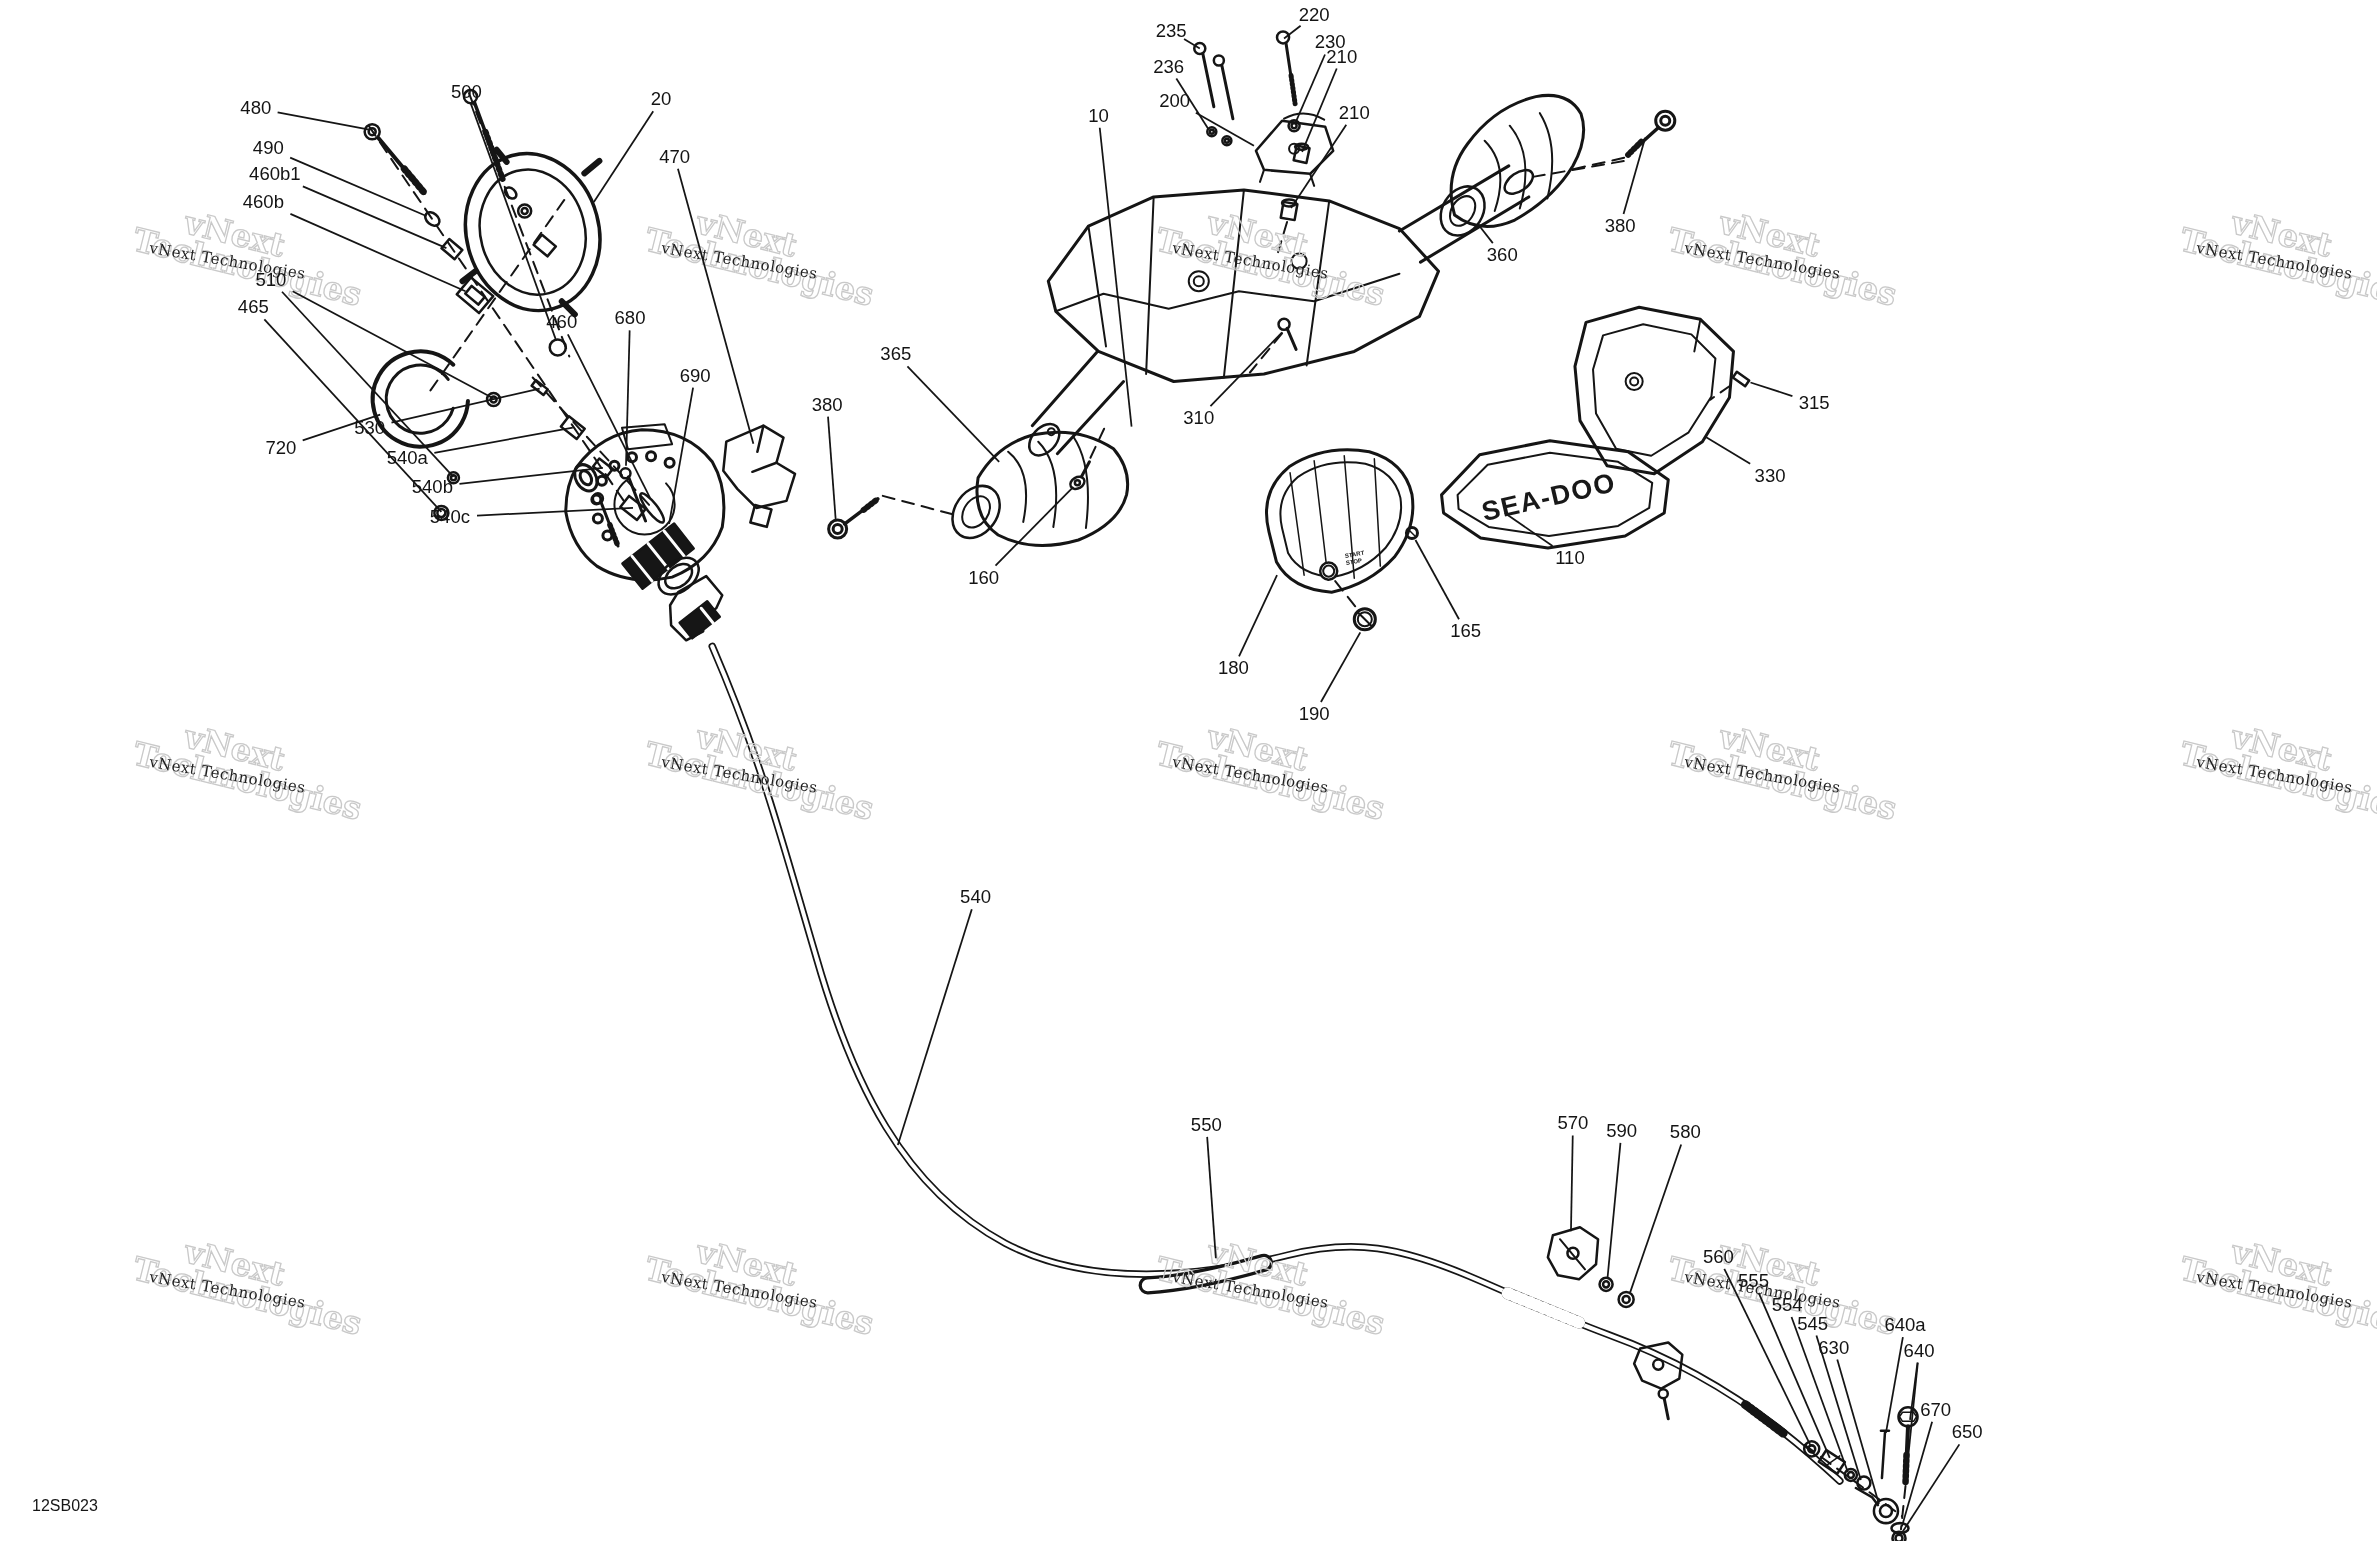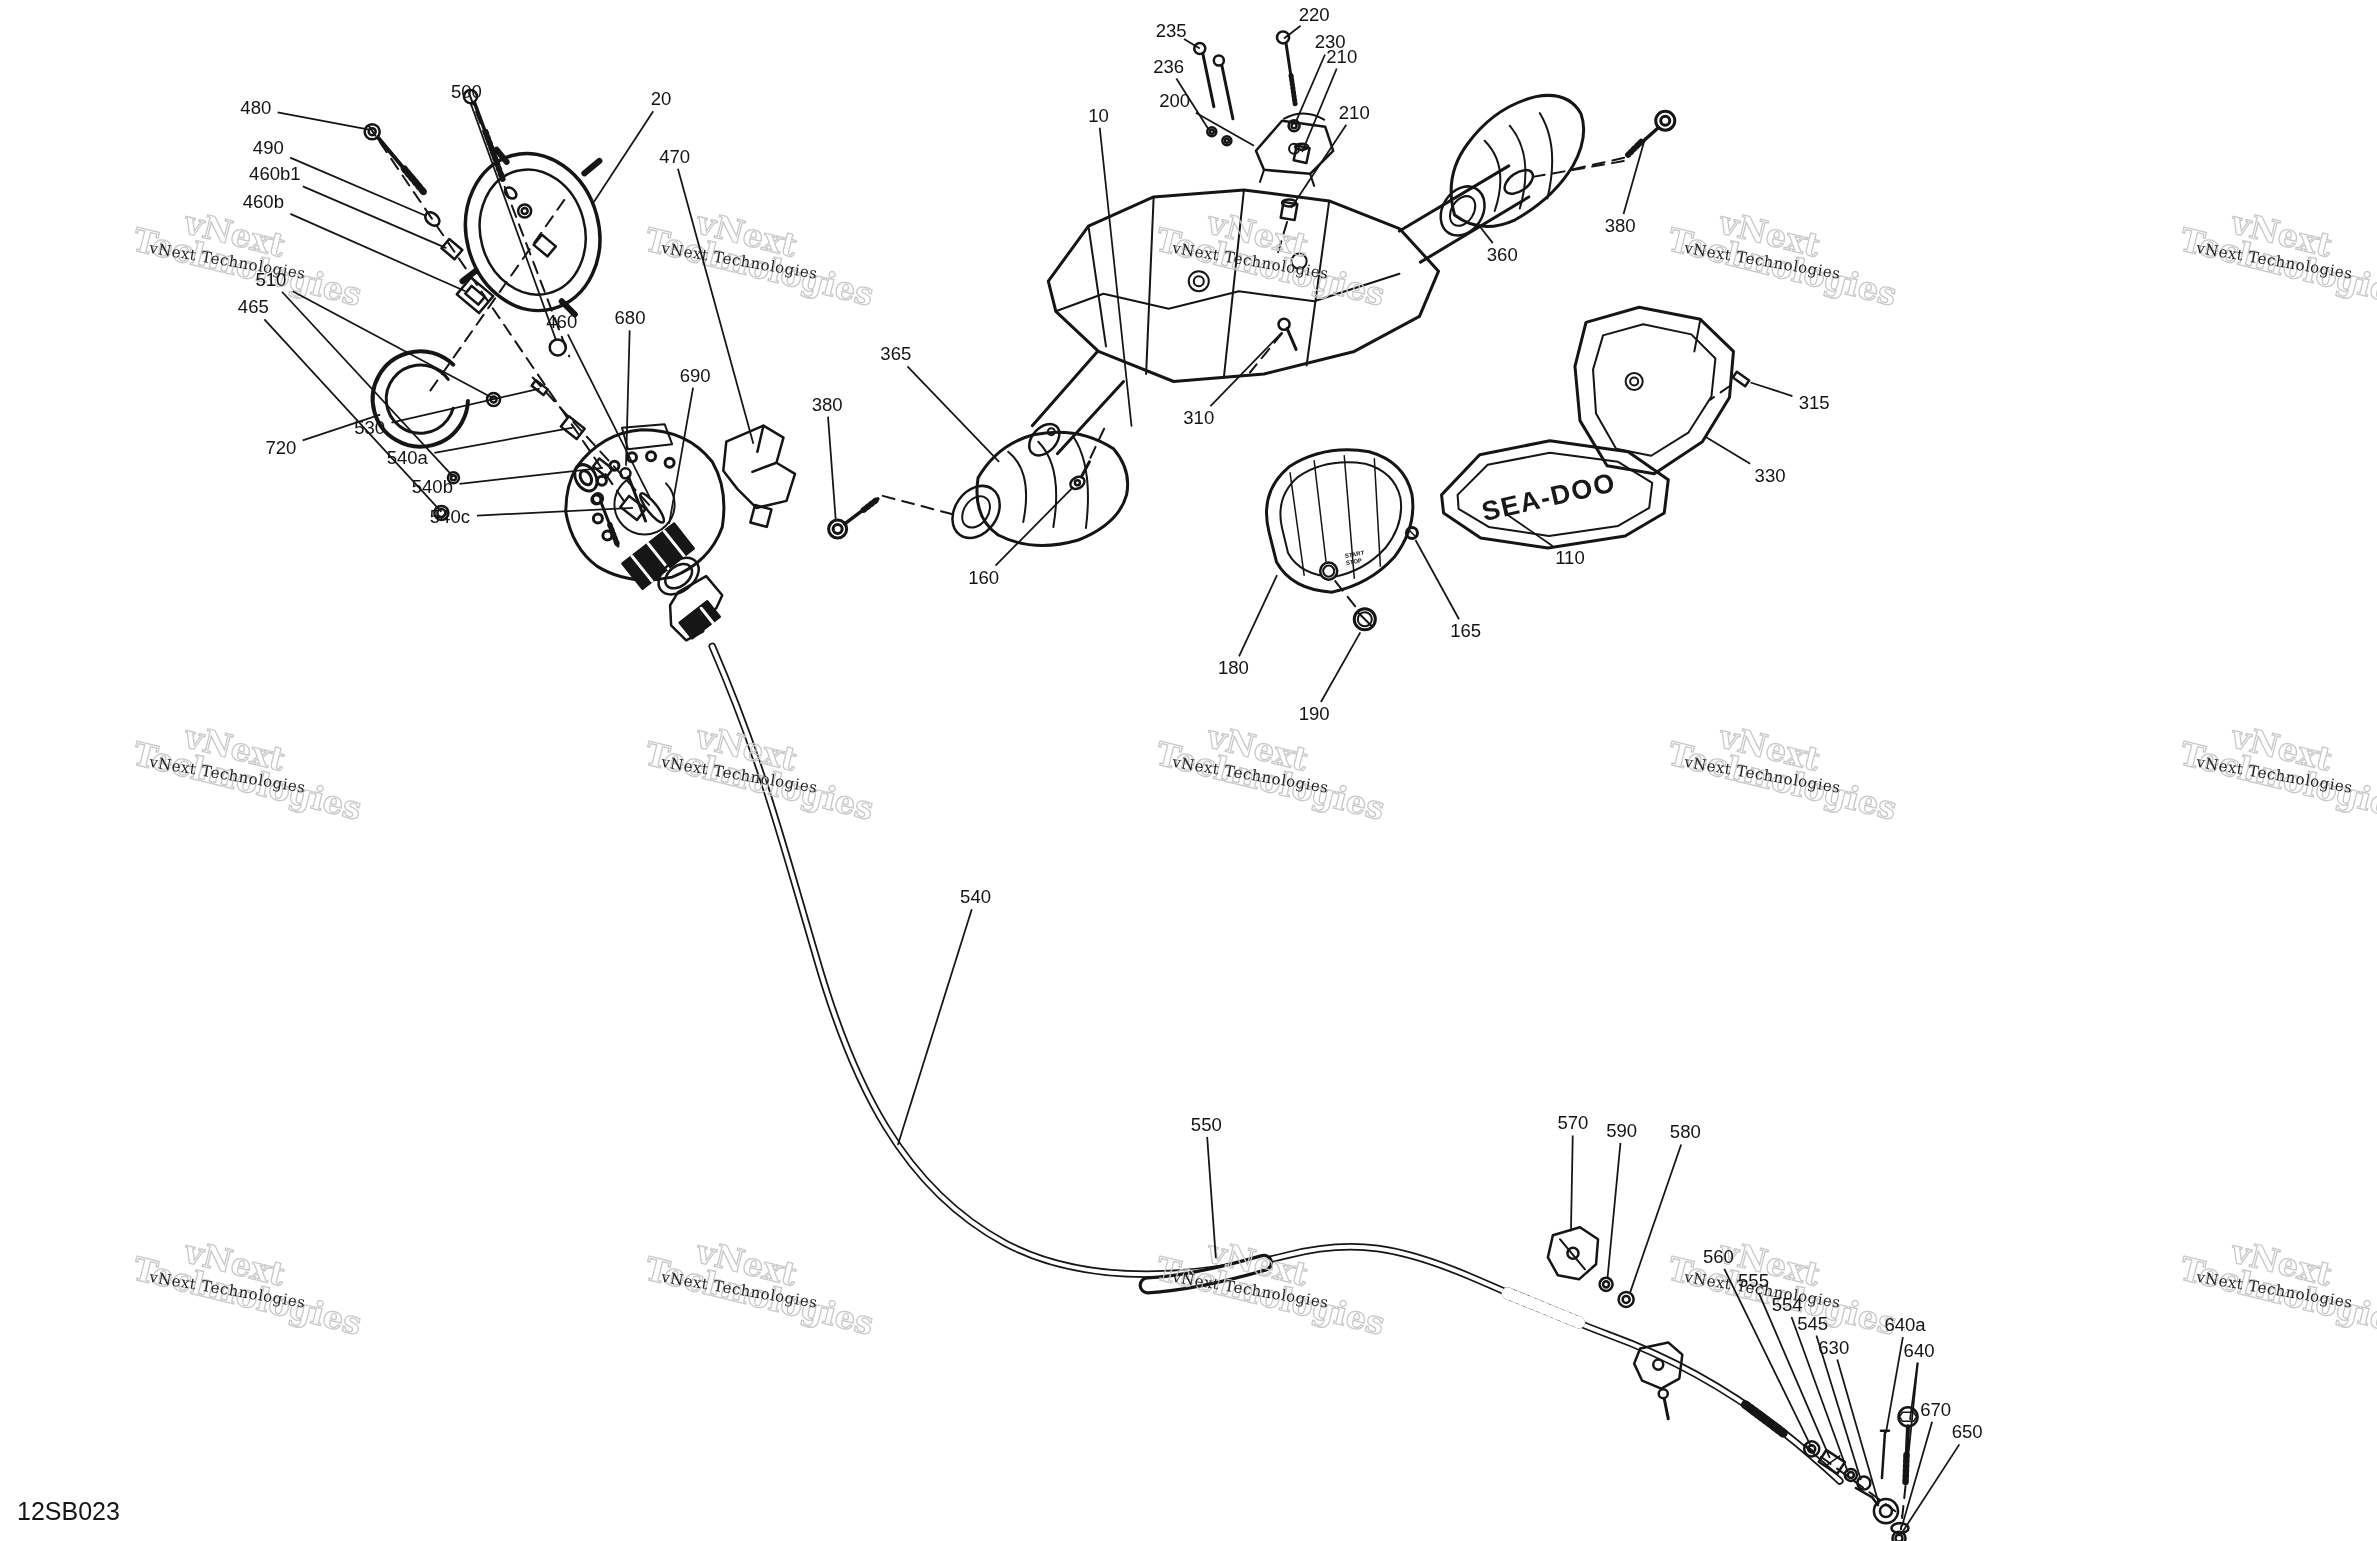--- a/index.html
+++ b/index.html
@@ -8,21 +8,21 @@
   #art, #callout-svg{position:absolute;left:0;top:0;}
   #callout-svg{z-index:30;}
   #art{z-index:10;}
   .wm{position:absolute;z-index:20;width:241px;height:115px;pointer-events:none;}
   .wm-big{position:absolute;left:6px;top:0;transform:rotate(14deg);transform-origin:left top;
           font-family:"DejaVu Serif", serif;font-weight:bold;font-size:32px;line-height:.92;
           color:transparent;-webkit-text-stroke:1.3px #c9c9c9;white-space:nowrap;}
   .wm-big .l1{margin-left:46px;}
   .wm-small{position:absolute;left:13px;top:42px;transform:rotate(9.5deg);transform-origin:left top;
           font-family:"DejaVu Serif", serif;font-size:15px;letter-spacing:0.5px;color:#1f1f1f;white-space:nowrap;}
-  #code{position:absolute;left:17px;top:1497px;z-index:30;font-size:25px;color:#161616;
+  #code{position:absolute;left:32px;top:1497px;z-index:30;font-size:16px;color:#161616;
         font-family:"Liberation Sans", sans-serif;}
   .callout-label{font-family:"Liberation Sans", sans-serif;font-size:37px;fill:#141414;}
   svg .ln{stroke:#151515;fill:none;stroke-linecap:round;stroke-linejoin:round;}
 </style>
 </head>
 <body>
 
 <div id="page">
 
   <svg id="art" width="2377" height="1542" viewBox="0 0 4739 3073">

